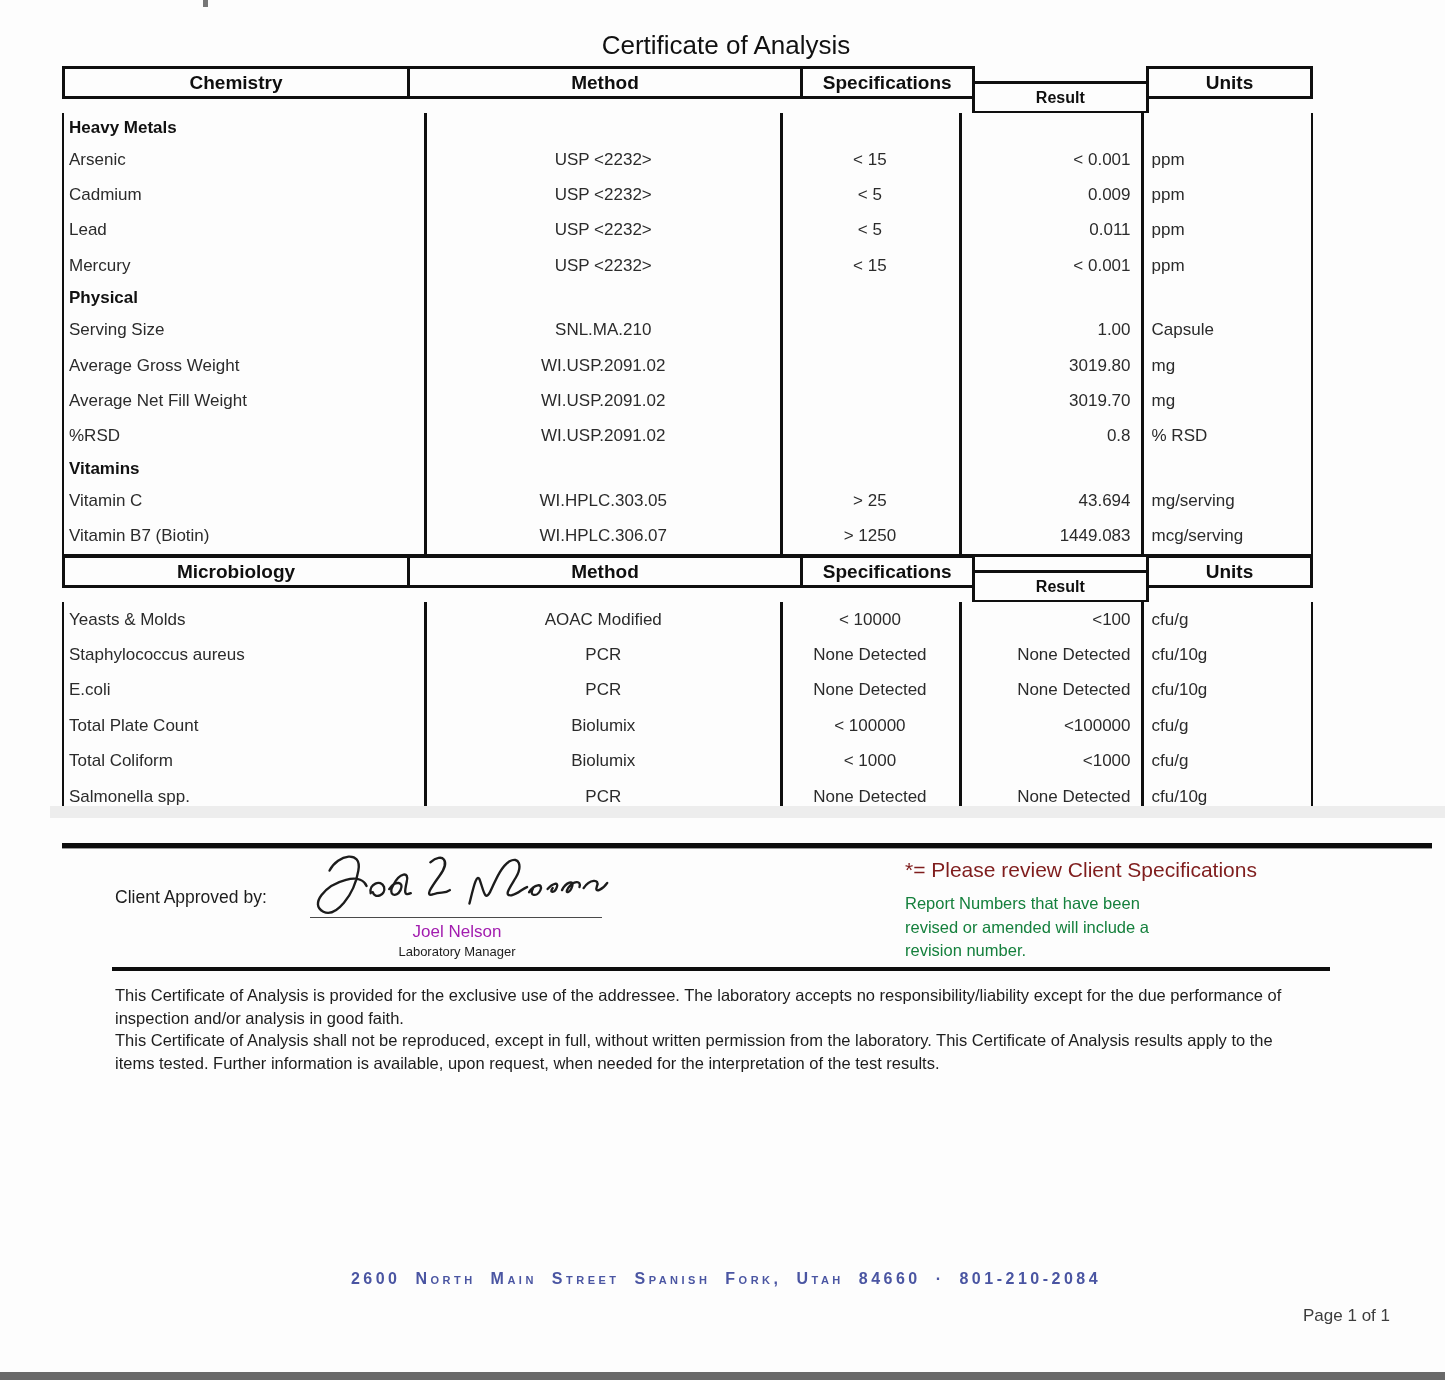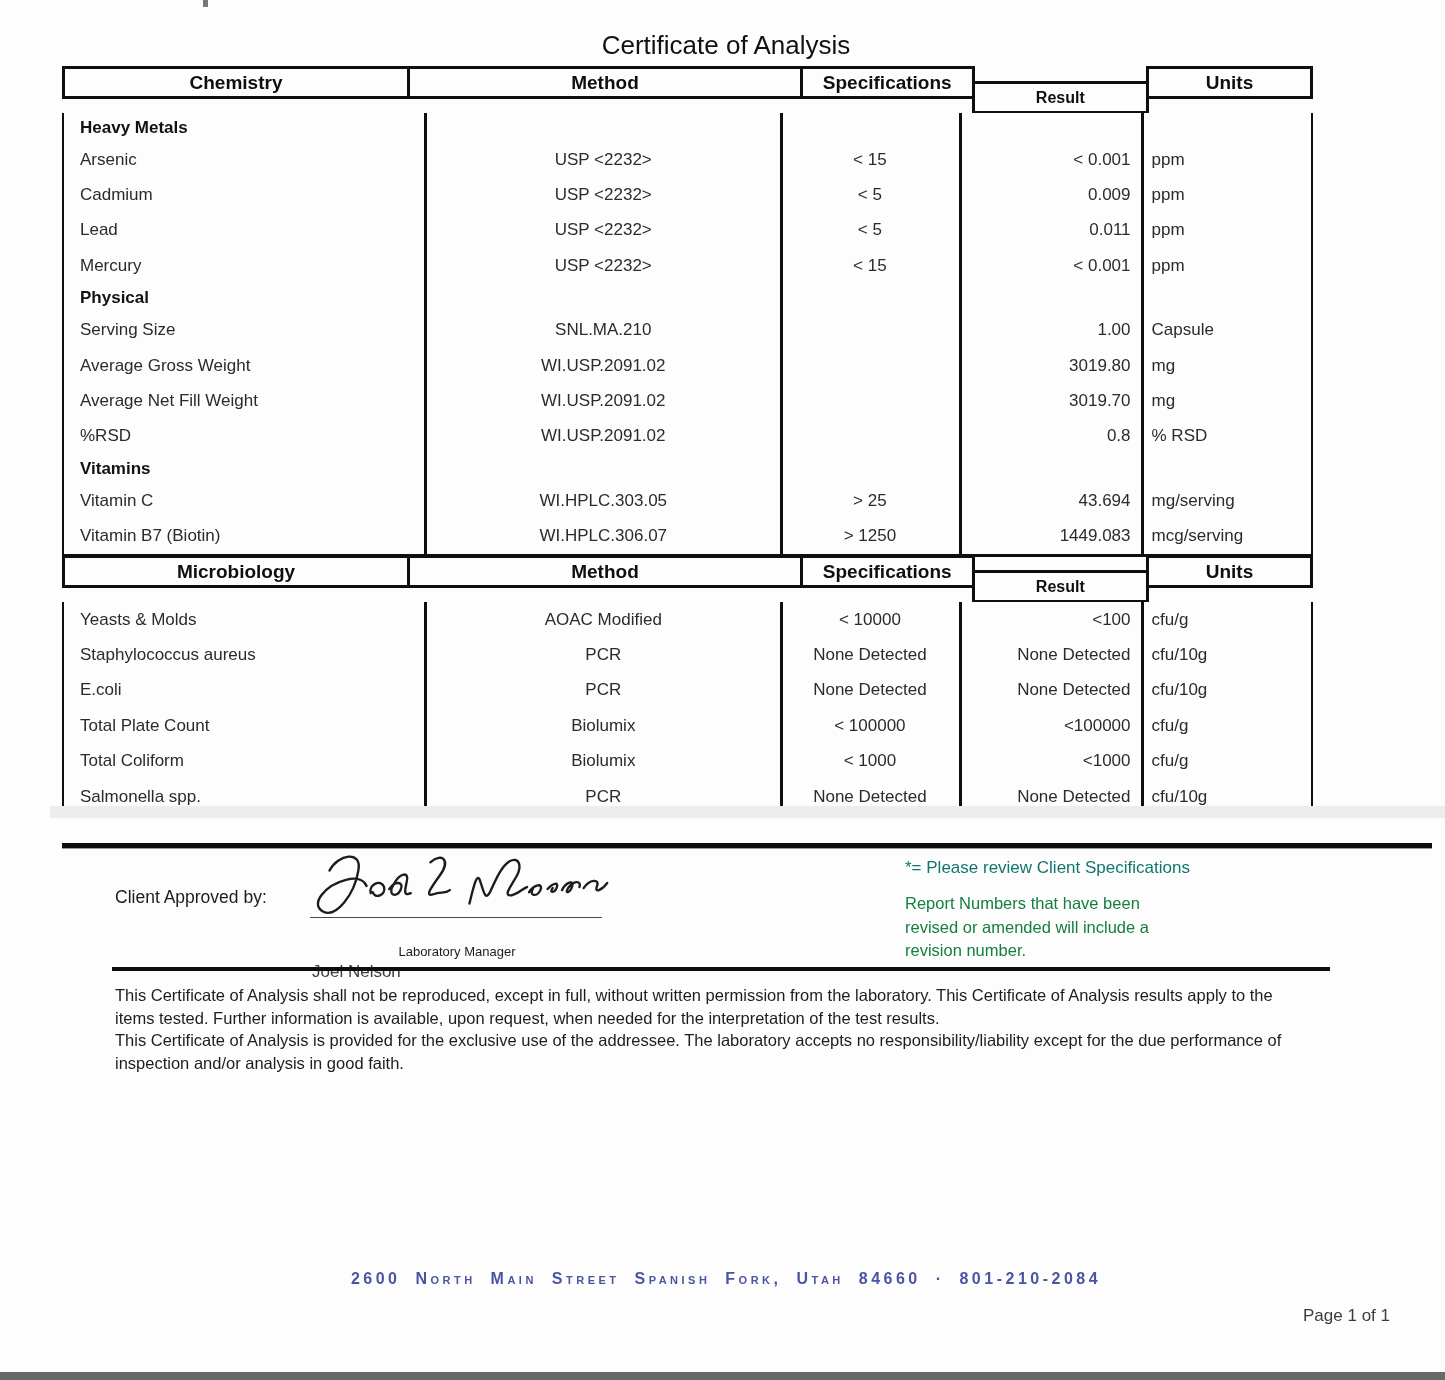--- a/index.html
+++ b/index.html
@@ -33,40 +33,40 @@
     border-left:2.5px solid #0f0f0f; border-right:2.5px solid #0f0f0f;
     border-bottom:3px solid #0f0f0f; margin-top:-1px; background:#fdfdfd;
   }
   .vline { position:absolute; top:0; bottom:0; width:2.5px; background:#0f0f0f; }
   .vl1{left:360px;} .vl2{left:716px;} .vl3{left:895px;} .vl4{left:1077px;}
 
   .t-row { display:flex; height:35.4px; align-items:center; font-size:17px; }
   .t-row.section { height:29px; }
   .t-row.section .c-name { font-weight:bold; color:#111; }
   .cell { box-sizing:border-box; overflow:hidden; white-space:nowrap; }
-  .c-name   { width:363px; padding-left:16px; }
+  .c-name   { width:363px; padding-left:5px; }
   .c-method { width:356px; text-align:center; }
   .c-spec   { width:179px; text-align:center; }
   .c-result { width:182px; text-align:right; padding-right:10px; }
   .c-units  { width:171px; padding-left:11px; }
 
   
   .gray-band { position:absolute; left:50px; top:806px; width:1395px; height:12px; background:#ededed; }
   .rule1 { position:absolute; left:62px;  top:843px; width:1370px; height:5px; background:#0d0d0d; border-bottom:1px solid #9a9a9a; }
   .rule2 { position:absolute; left:112px; top:967px; width:1218px; height:4px; background:#0d0d0d; }
   .bottom-strip { position:absolute; left:0; top:1372px; width:1445px; height:8px; background:#696969; }
 
   
   .approve-label { position:absolute; left:115px; top:887px; font-size:17.5px; color:#1d1d1d; }
   .sig-svg { position:absolute; left:298px; top:850px; }
   .sig-line { position:absolute; left:310px; top:917px; width:292px; border-top:1.5px solid #4a4a4a; }
-  .sig-name  { position:absolute; left:312px; top:922px; width:290px; text-align:left; font-size:17px; color:#404040;margin-top:40px; }
+  .sig-name  { position:absolute; left:312px; top:922px; width:290px; text-align:center; font-size:17px; color:#a21caf; }
   .sig-title { position:absolute; left:300px; top:944px; width:314px; text-align:center; font-size:13px; color:#1d1d1d; }
 
-  .note-asterisk { position:absolute; left:905px; top:858px; font-size:17px; color:#0f766e; }
+  .note-asterisk { position:absolute; left:905px; top:858px; font-size:21px; color:#7f1d1d; }
   .note-revision { position:absolute; left:905px; top:892px; width:275px; font-size:16.5px; line-height:23.5px; color:#15803d; }
 
   
   .disclaimer { position:absolute; left:115px; top:984px; width:1190px; font-size:16.5px; line-height:22.6px; color:#1d1d1d; }
   .disclaimer p { margin:0; }
 
   
   .footer-address {
     position:absolute; left:0; top:1270px; width:1452px; text-align:center;
     font-size:16px; font-weight:bold; letter-spacing:3.5px; word-spacing:7px;
@@ -269,22 +269,22 @@
   <div class="sig-line"></div>
   <div class="sig-name">Joel Nelson</div>
   <div class="sig-title">Laboratory Manager</div>
 
   <div class="note-asterisk">*= Please review Client Specifications</div>
   <div class="note-revision">Report Numbers that have been revised or amended will include a revision number.</div>
 
   <div class="rule2"></div>
 
   <div class="disclaimer">
+    <p>This Certificate of Analysis is provided for the exclusive use of the addressee. The laboratory accepts no responsibility/liability except for the due performance of inspection and/or analysis in good faith.</p>
     <p>This Certificate of Analysis shall not be reproduced, except in full, without written permission from the laboratory. This Certificate of Analysis results apply to the items tested. Further information is available, upon request, when needed for the interpretation of the test results.</p>
-    <p>This Certificate of Analysis is provided for the exclusive use of the addressee. The laboratory accepts no responsibility/liability except for the due performance of inspection and/or analysis in good faith.</p>
   </div>
 
   <div class="footer-address">2600 North Main Street  Spanish Fork, Utah  84660  ·  801-210-2084</div>
   <div class="page-label">Page 1 of 1</div>
 
   <div class="bottom-strip"></div>
 
 </div>
 
 </body></html>

